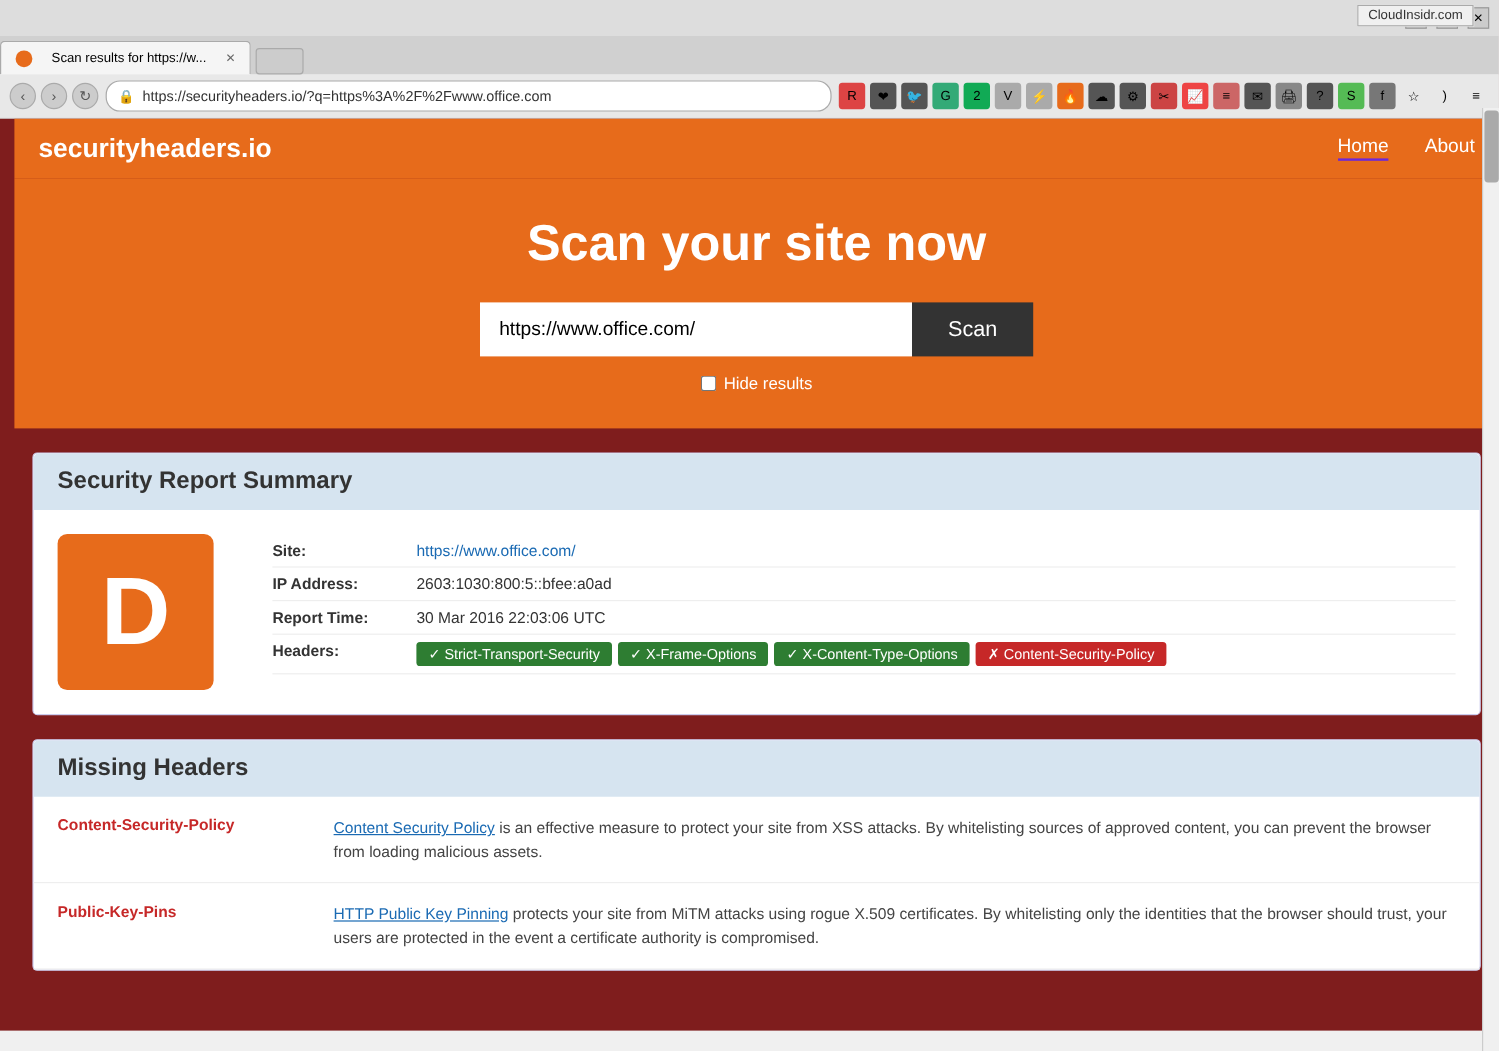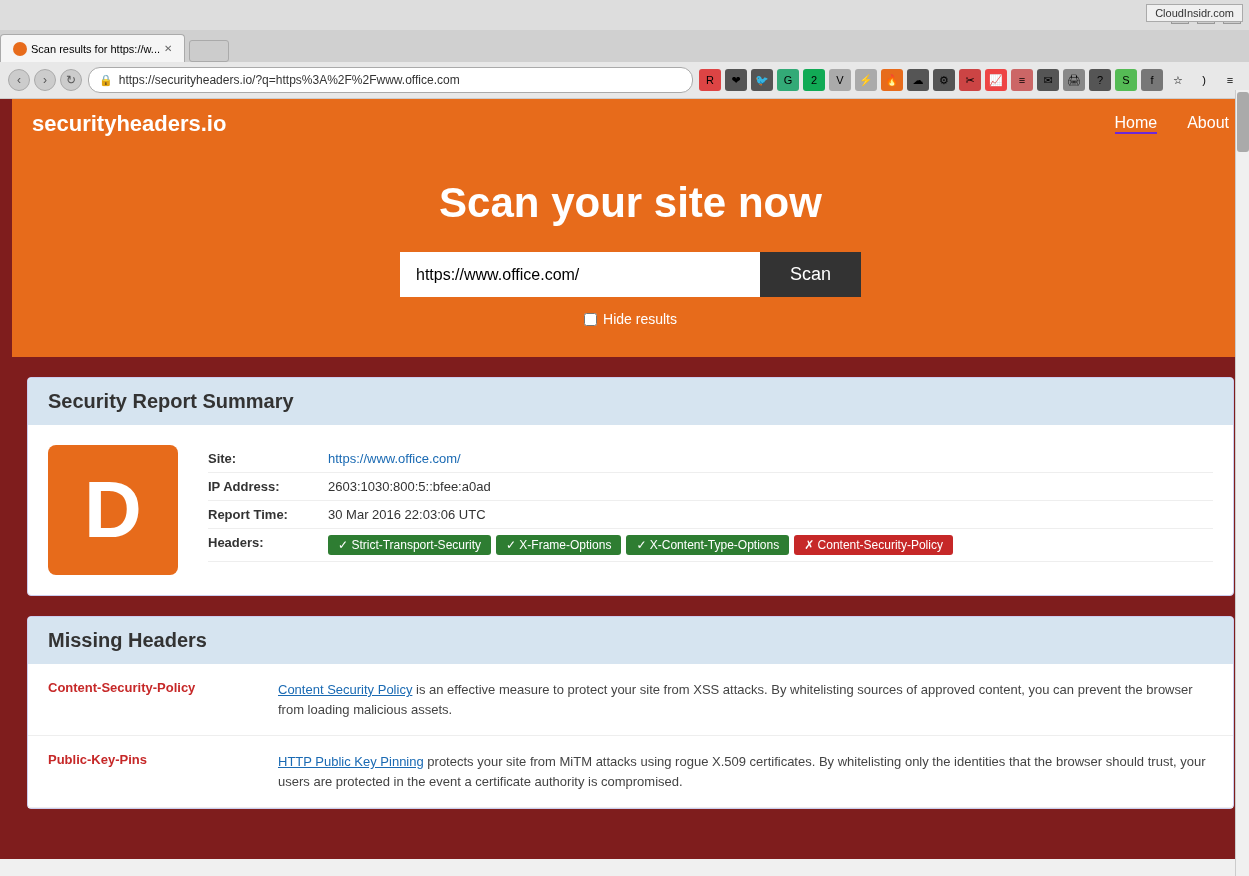--- a/index.html
+++ b/index.html
@@ -44,21 +44,21 @@
     }
     .tab {
       display: flex;
       align-items: center;
       padding: 4px 12px;
       background: #f5f5f5;
       border: 1px solid #aaa;
       border-bottom: none;
       border-radius: 4px 4px 0 0;
       font-size: 11px;
-      gap: 4px;
+      gap: 16px;
       height: 28px;
     }
     .tab-favicon {
       width: 14px;
       height: 14px;
       background: #e76b1b;
       border-radius: 50%;
     }
     .tab-close {
       font-size: 10px;
@@ -242,20 +242,21 @@
       display: flex;
       align-items: center;
       justify-content: center;
       font-size: 80px;
       font-weight: bold;
       border-radius: 8px;
       flex-shrink: 0;
     }
     .summary-details {
       flex: 1;
+      margin-left: 19px;
     }
     .detail-row {
       display: flex;
       padding: 6px 0;
       border-bottom: 1px solid #eee;
       align-items: flex-start;
     }
     .detail-label {
       font-weight: bold;
       width: 120px;
@@ -332,21 +333,21 @@
       height: 60px;
       background: #aaa;
       border-radius: 3px;
       margin: 2px auto;
     }
 
     
     .cloud-popup {
       position: fixed;
       top: 4px;
-      right: 6px;
+      right: 21px;
       background: #f0f0f0;
       border: 1px solid #aaa;
       padding: 2px 8px;
       font-size: 11px;
       color: #333;
     }
   </style>
 </head>
 <body>
 

